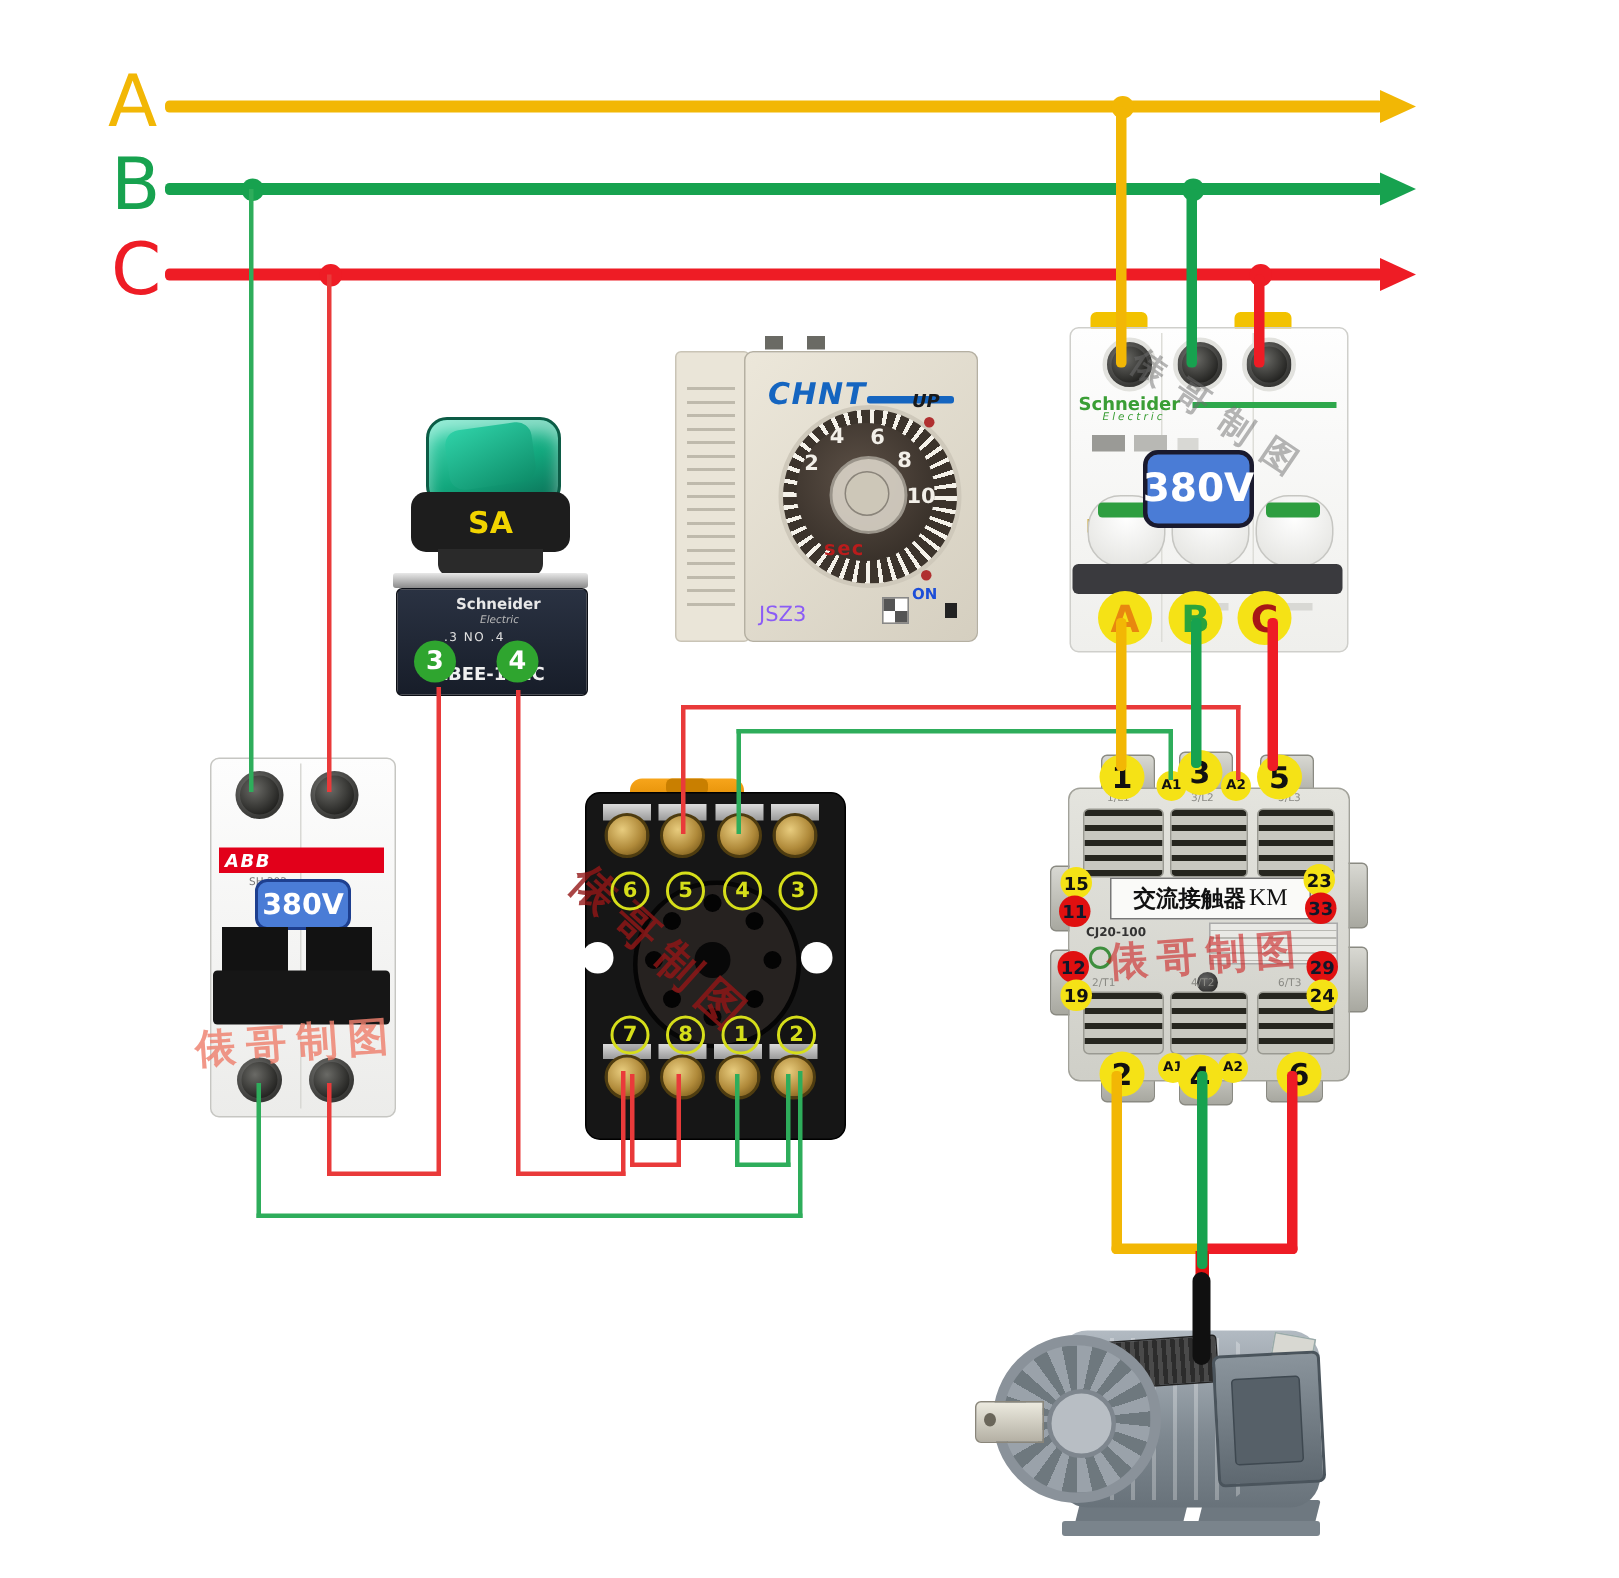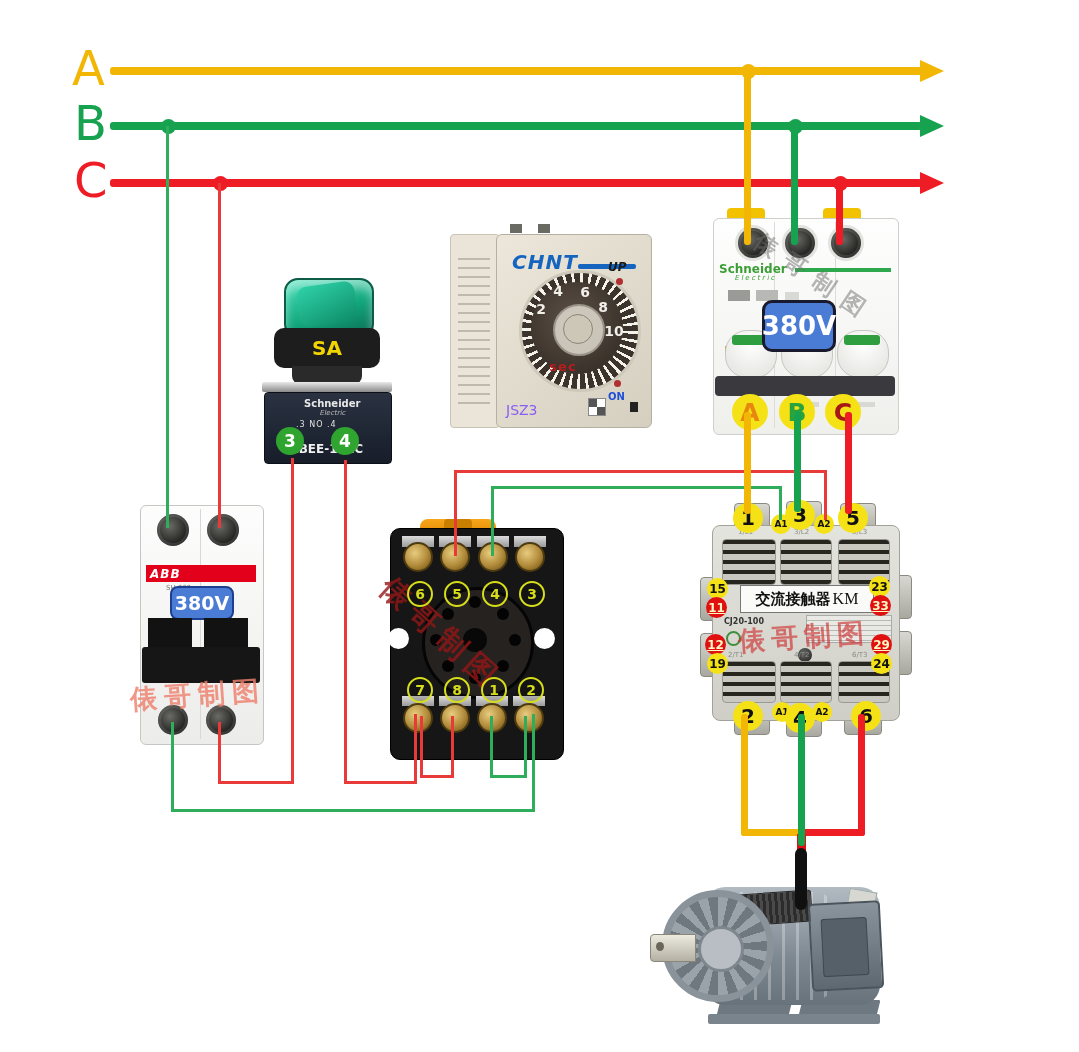--- a/index.html
+++ b/index.html
@@ -9,21 +9,21 @@
   .comp{position:absolute;z-index:1;}
   .wire{position:absolute;z-index:5;}
   .wire-thin{position:absolute;z-index:4;}
   .mark{position:absolute;z-index:8;display:flex;align-items:center;justify-content:center;
         border-radius:50%;font-weight:bold;}
   .bus{position:absolute;z-index:2;height:8px;border-radius:3px;}
   .dot{position:absolute;z-index:3;width:15px;height:15px;border-radius:50%;}
   .arr{position:absolute;z-index:2;width:0;height:0;border-top:11px solid transparent;border-bottom:11px solid transparent;}
   .phlabel{position:absolute;z-index:2;font-size:48px;line-height:1;}
   .yc{background:#F5E216;color:#111;}
-  .rc{background:#E01010;color:#fef9c3;text-decoration:underline;}
+  .rc{background:#E01010;color:#0f172a;}
   .gc{background:#2FA52F;color:#fff;}
   .oc{background:rgba(10,10,10,.2);border:2px solid #D6DE1A;color:#D6DE1A;}
   .screwD{position:absolute;border-radius:50%;background:radial-gradient(circle at 40% 38%,#6a6a66,#1c1c1a 70%);box-shadow:inset 0 0 0 3px rgba(255,255,255,.12);}
   .screwB{position:absolute;border-radius:50%;background:radial-gradient(circle at 38% 35%,#e8cc7e,#b08a3a 55%,#6e5014 95%);border:2px solid #4e3c10;box-sizing:border-box;}
   .wm{position:absolute;z-index:6;white-space:nowrap;font-weight:bold;pointer-events:none;}
   .vent{position:absolute;background:repeating-linear-gradient(180deg,#26261f 0 4px,#c8c8c0 4px 10px);border-radius:4px;border:1px solid #9a9a92;}
   .lug{position:absolute;background:linear-gradient(180deg,#d8d8d2,#a8a8a0);border:1px solid #8a8a82;border-radius:4px;}
   .tinytxt{position:absolute;color:#8a8a84;font-size:7px;white-space:nowrap;}
 </style>
 </head>

